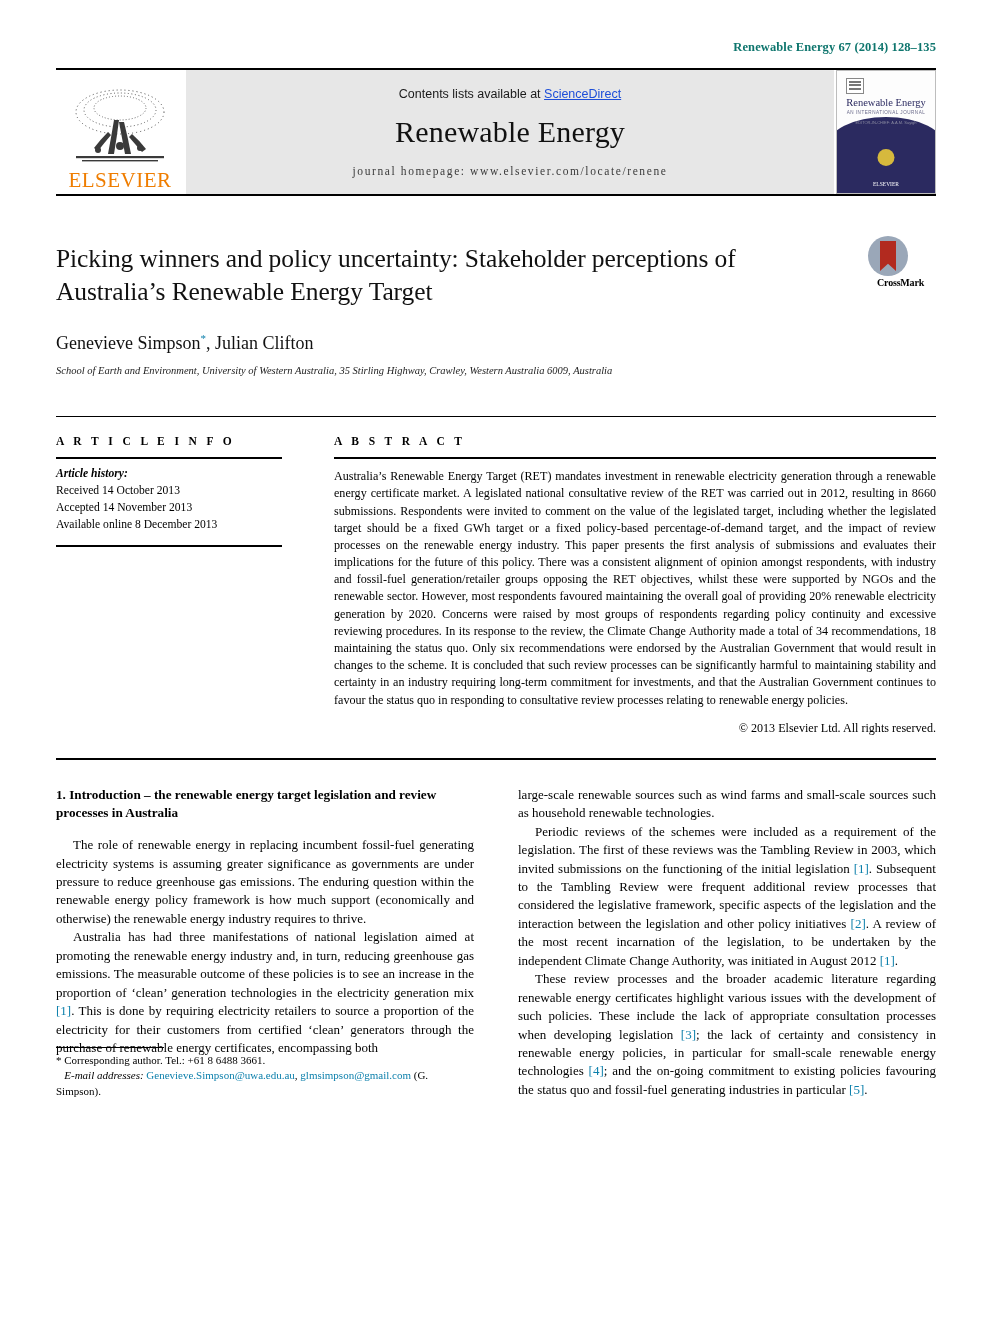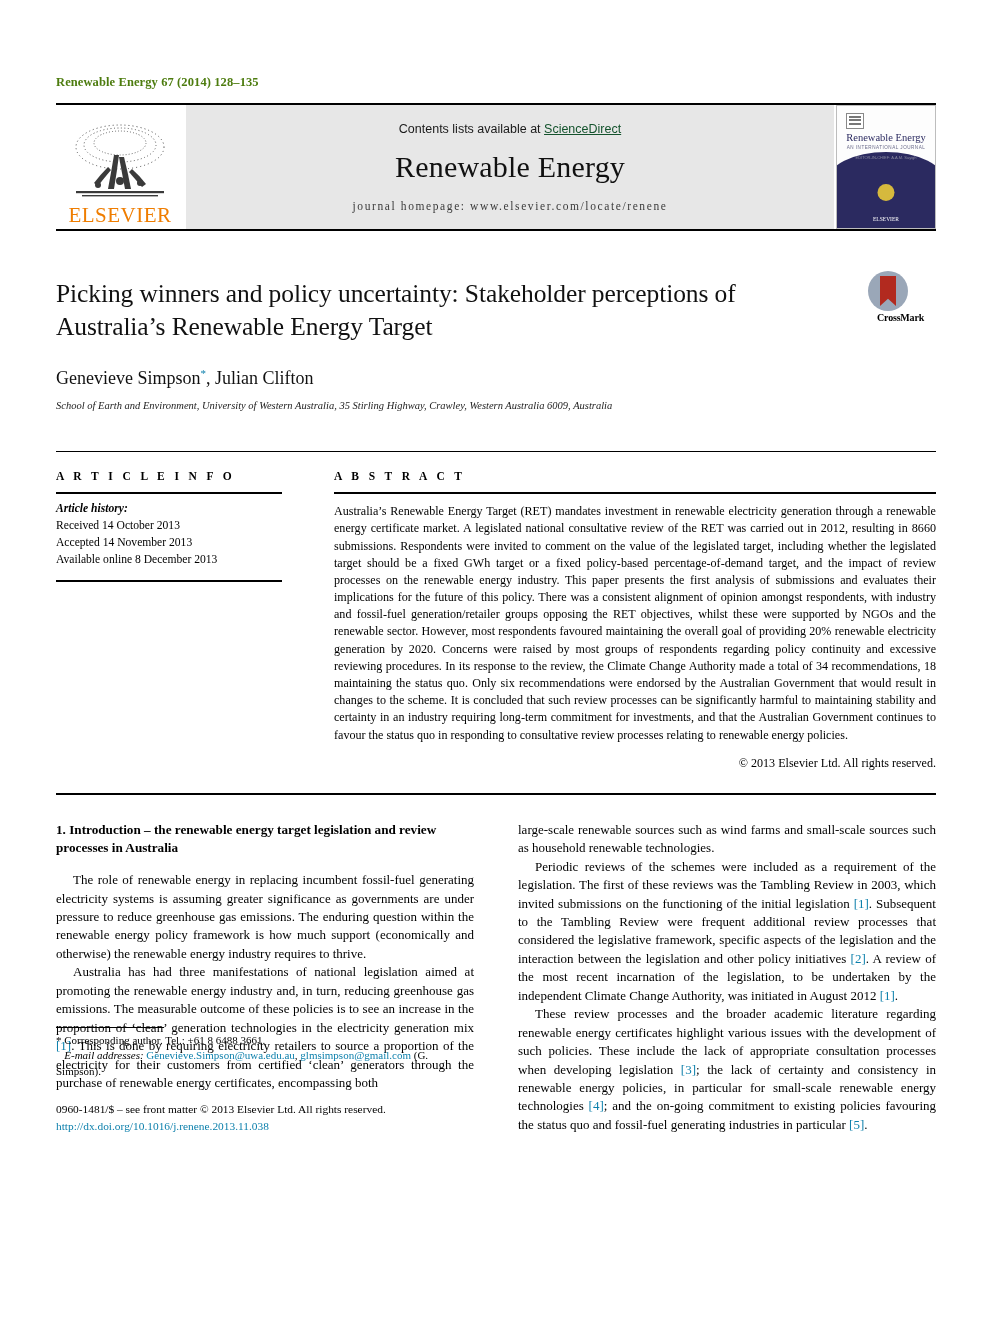--- a/index.html
+++ b/index.html
@@ -18,27 +18,27 @@
   .page {
     width: 992px;
     height: 1323px;
     position: relative;
     box-sizing: border-box;
     padding: 0 56px;
   }
 
   
   .running-head {
-    text-align: left;
-    color: #4d7c0f;
+    text-align: right;
+    color: #0f766e;
     font-family: "Liberation Serif", serif;
     font-weight: bold;
     font-size: 12.5px;
     letter-spacing: 0.1px;
-    padding-top: 75px;
+    padding-top: 40px;
   }
 
   
   .header-band {
     margin-top: 13px;
     border-top: 2.5px solid #000;
     display: flex;
     align-items: stretch;
     height: 124px;
   }
@@ -77,21 +77,21 @@
     margin-left: 2px;
     position: relative;
   }
   .contents-line {
     font-family: "Liberation Sans", sans-serif;
     font-size: 12.5px;
     color: #1a1a1a;
     margin-top: 6px;
   }
   .contents-line .sd {
-    color: #14532d;
+    color: #1d4ed8;
   }
   .journal-title {
     font-family: "Liberation Serif", serif;
     font-size: 30px;
     color: #111;
     margin-top: 14px;
     margin-bottom: 16px;
     letter-spacing: 0.2px;
   }
   .homepage-line {
@@ -464,24 +464,20 @@
 
       <div class="footnote-zone">
         <div class="fn-rule"></div>
         <p class="fn">* Corresponding author. Tel.: +61 8 6488 3661.</p>
         <p class="fn">
           &nbsp;&nbsp;&nbsp;<span class="ital">E-mail addresses:</span>
           <a class="link" href="#">Genevieve.Simpson@uwa.edu.au</a>,
           <a class="link" href="#">glmsimpson@gmail.com</a>
           <span>(G. Simpson).</span>
         </p>
-        <div class="imprint">
-          <div>0960-1481/$ – see front matter © 2013 Elsevier Ltd. All rights reserved.</div>
-          <a class="link" href="#">http://dx.doi.org/10.1016/j.renene.2013.11.038</a>
-        </div>
       </div>
     </div>
 
     <div class="col">
       <p class="body-p noindent">large-scale renewable sources such as wind farms and small-scale sources such as household renewable technologies.</p>
       <p class="body-p">Periodic reviews of the schemes were included as a requirement of the legislation. The first of these reviews was the Tambling Review in 2003, which invited submissions on the functioning of the initial legislation <span class="ref">[1]</span>. Subsequent to the Tambling Review were frequent additional review processes that considered the legislative framework, specific aspects of the legislation and the interaction between the legislation and other policy initiatives <span class="ref">[2]</span>. A review of the most recent incarnation of the legislation, to be undertaken by the independent Climate Change Authority, was initiated in August 2012 <span class="ref">[1]</span>.</p>
       <p class="body-p">These review processes and the broader academic literature regarding renewable energy certificates highlight various issues with the development of such policies. These include the lack of appropriate consultation processes when developing legislation <span class="ref">[3]</span>; the lack of certainty and consistency in renewable energy policies, in particular for small-scale renewable energy technologies <span class="ref">[4]</span>; and the on-going commitment to existing policies favouring the status quo and fossil-fuel generating industries in particular <span class="ref">[5]</span>.</p>
     </div>
   </div>
 

